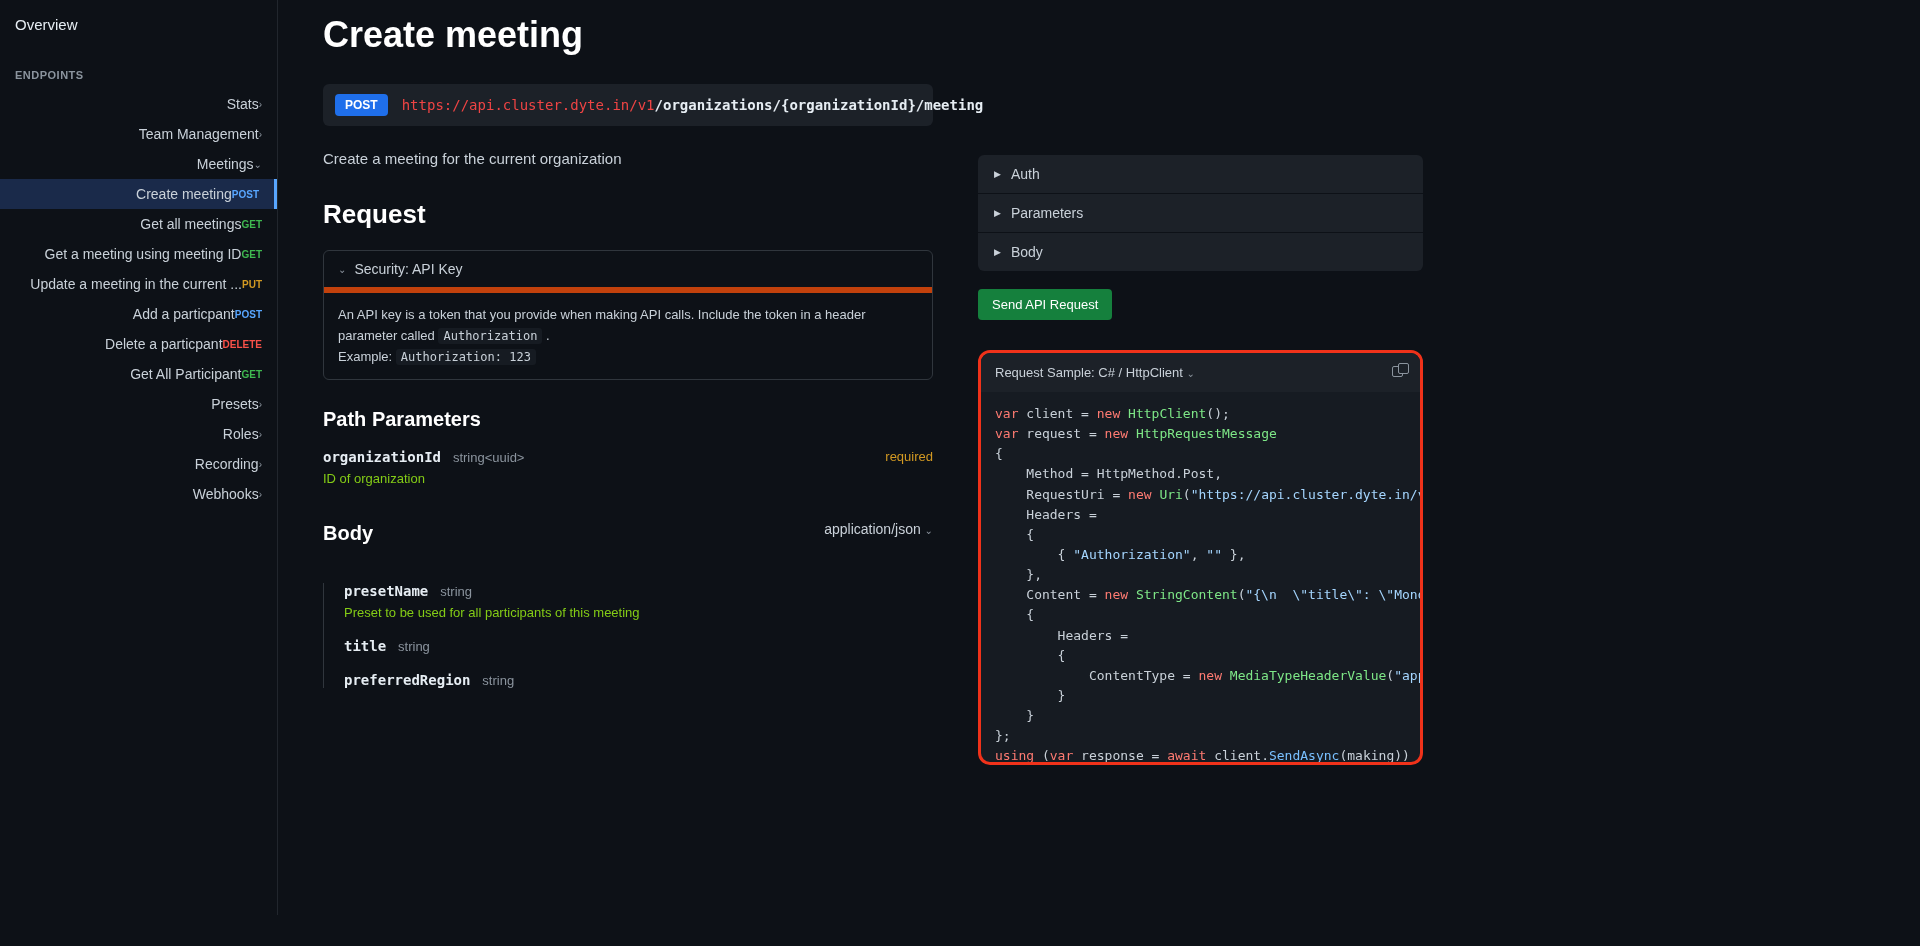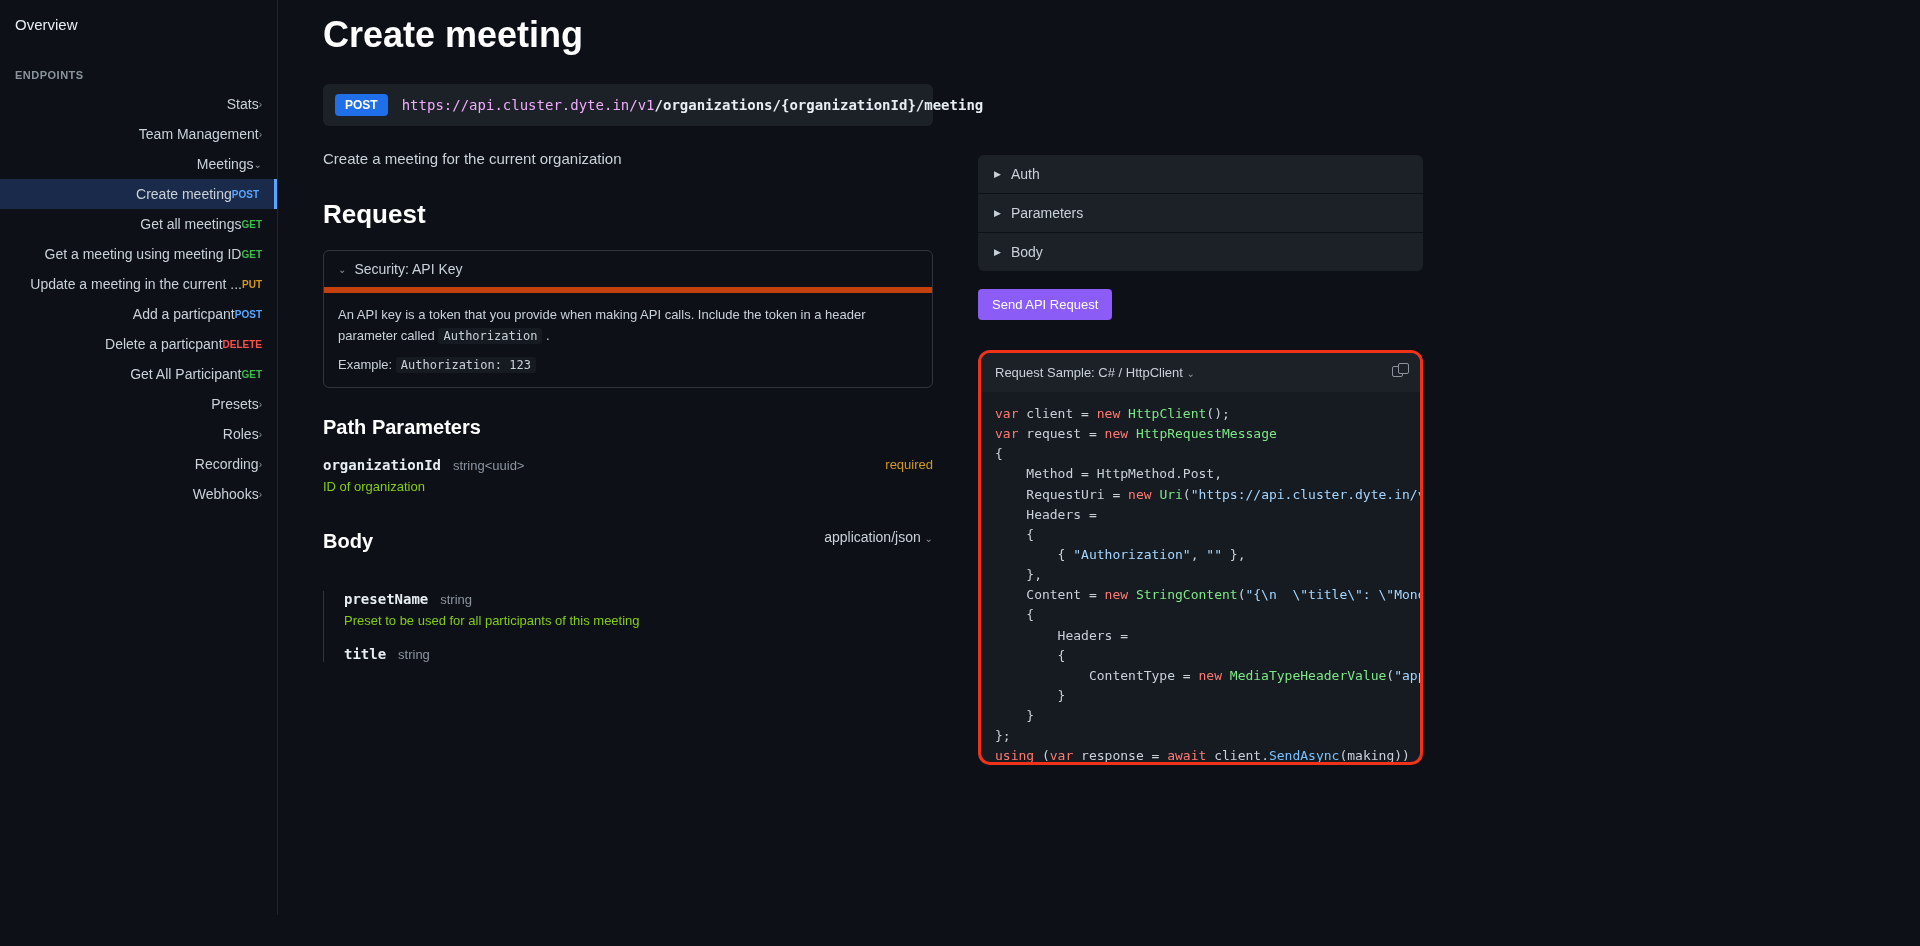--- a/index.html
+++ b/index.html
@@ -106,21 +106,21 @@
 }
 .method-badge {
   background: #1f6feb;
   color: #fff;
   font-weight: 700;
   padding: 4px 10px;
   border-radius: 4px;
   font-size: 12px;
   font-family: -apple-system, sans-serif;
 }
-.url-dim { color: #f0abfc; margin-top: 16px; }
+.url-dim { color: #ef4444; margin-top: 16px; }
 .url-bright { color: #e6edf3; font-weight: 600; }
 
 .desc { color: #c9d1d9; margin: 24px 0; font-size: 15px; }
 
 .security-box {
   border: 1px solid #30363d;
   border-radius: 6px;
   margin-top: 20px;
 }
 .security-head {
@@ -183,21 +183,21 @@
   gap: 10px;
   font-size: 14px;
   color: #c9d1d9;
   cursor: pointer;
   border-bottom: 1px solid #0d1117;
 }
 .acc-item:last-child { border-bottom: none; }
 .tri { font-size: 9px; }
 
 .send-btn {
-  background: #8b5cf6;
+  background: #15803d;
   color: #fff;
   border: none;
   padding: 8px 14px;
   border-radius: 4px;
   font-size: 13px;
   font-weight: 500;
   margin-top: 14px;
   cursor: pointer;
 }
 
@@ -332,21 +332,21 @@
       <h2>Request</h2>
 
       <div class="security-box">
         <div class="security-head">
           <span class="chev">⌄</span>
           <span>Security: API Key</span>
         </div>
         <div class="security-body">
           <span>An API key is a token that you provide when making API calls. Include the token in a header parameter called</span>
           <span class="code-inline">Authorization</span> .
-          <div style="margin-top:8px">
+          <div style="">
             <span>Example:</span>
             <span class="code-inline">Authorization: 123</span>
           </div>
         </div>
       </div>
 
       <h3>Path Parameters</h3>
 
       <div class="param-row">
         <span class="param-name">organizationId</span>
@@ -364,20 +364,24 @@
       </div>
 
       <div class="body-fields">
         <div class="param-row">
           <span class="param-name">presetName</span>
           <span class="param-type">string</span>
           <div class="param-desc">Preset to be used for all participants of this meeting</div>
         </div>
         <div class="param-row">
           <span class="param-name">title</span>
+          <span class="param-type">string</span>
+        </div>
+        <div class="param-row">
+          <span class="param-name">preferredRegion</span>
           <span class="param-type">string</span>
         </div>
       </div>
     </div>
 
     <div class="right-panel">
       <div class="accordion">
         <div class="acc-item">
           <span class="tri">▶</span>
           <span>Auth</span>

